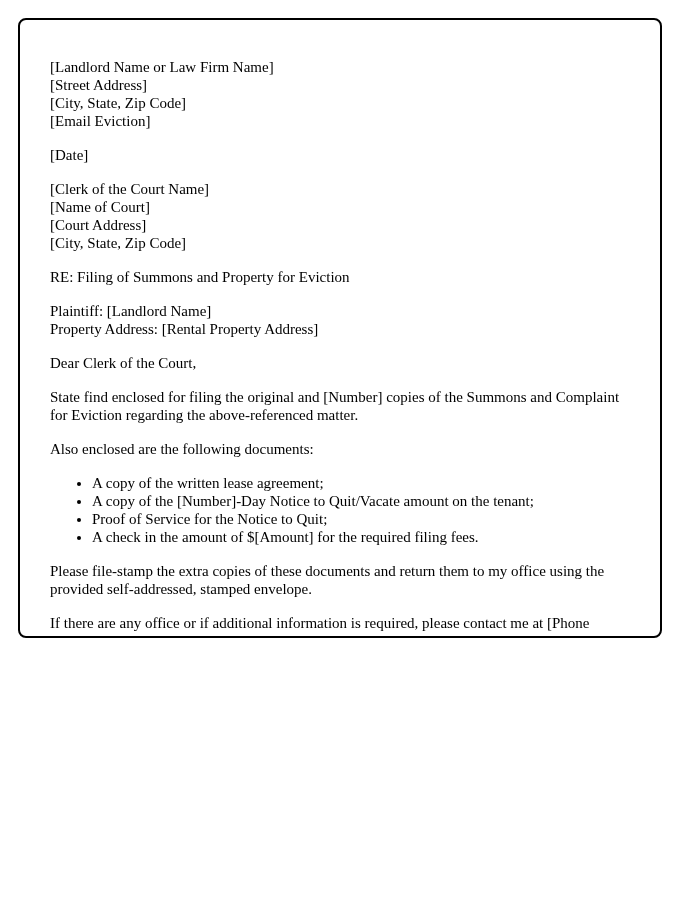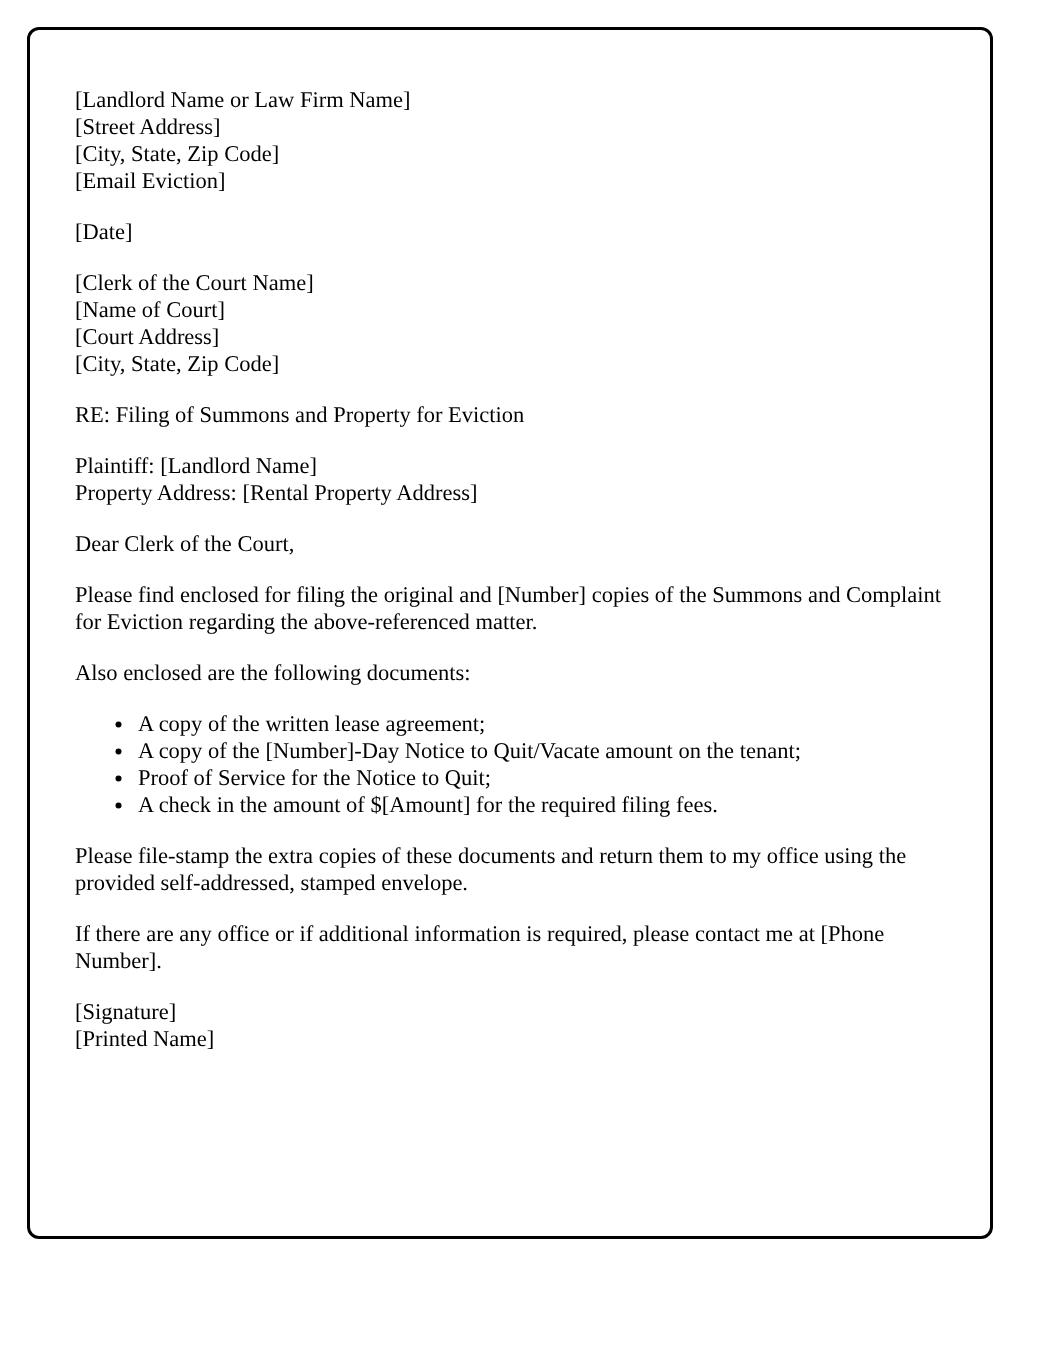--- a/index.html
+++ b/index.html
@@ -8,21 +8,21 @@
       height: 900px;
       background: #ffffff;
       font-family: "Liberation Serif", "DejaVu Serif", serif;
       color: #000000;
     }
     .letter-frame {
       position: absolute;
       left: 18px;
       top: 18px;
       width: 644px;
-      height: 808px;
+      height: 620px;
       border: 2px solid #000000;
       border-radius: 8px;
       background: #ffffff;
       padding: 38px 30px 30px 30px;
       overflow: hidden;
     }
     .line {
       font-size: 15px;
       line-height: 18px;
       white-space: pre-wrap;
@@ -75,21 +75,21 @@
 
   <div class="block">
     <div class="line">Plaintiff: [Landlord Name]</div>
     <div class="line">Property Address: [Rental Property Address]</div>
   </div>
 
   <div class="block">
     <div class="line">Dear Clerk of the Court,</div>
   </div>
 
-  <p class="para">Please find enclosed for filing the original and [Number] copies of the Summons and Complaint for Eviction regarding the above-referenced matter.</p>
+  <p class="para">State find enclosed for filing the original and [Number] copies of the Summons and Complaint for Eviction regarding the above-referenced matter.</p>
 
   <p class="para">Also enclosed are the following documents:</p>
 
   <ul class="enclosure-list">
     <li>A copy of the written lease agreement;</li>
     <li>A copy of the [Number]-Day Notice to Quit/Vacate amount on the tenant;</li>
     <li>Proof of Service for the Notice to Quit;</li>
     <li>A check in the amount of $[Amount] for the required filing fees.</li>
   </ul>
 

